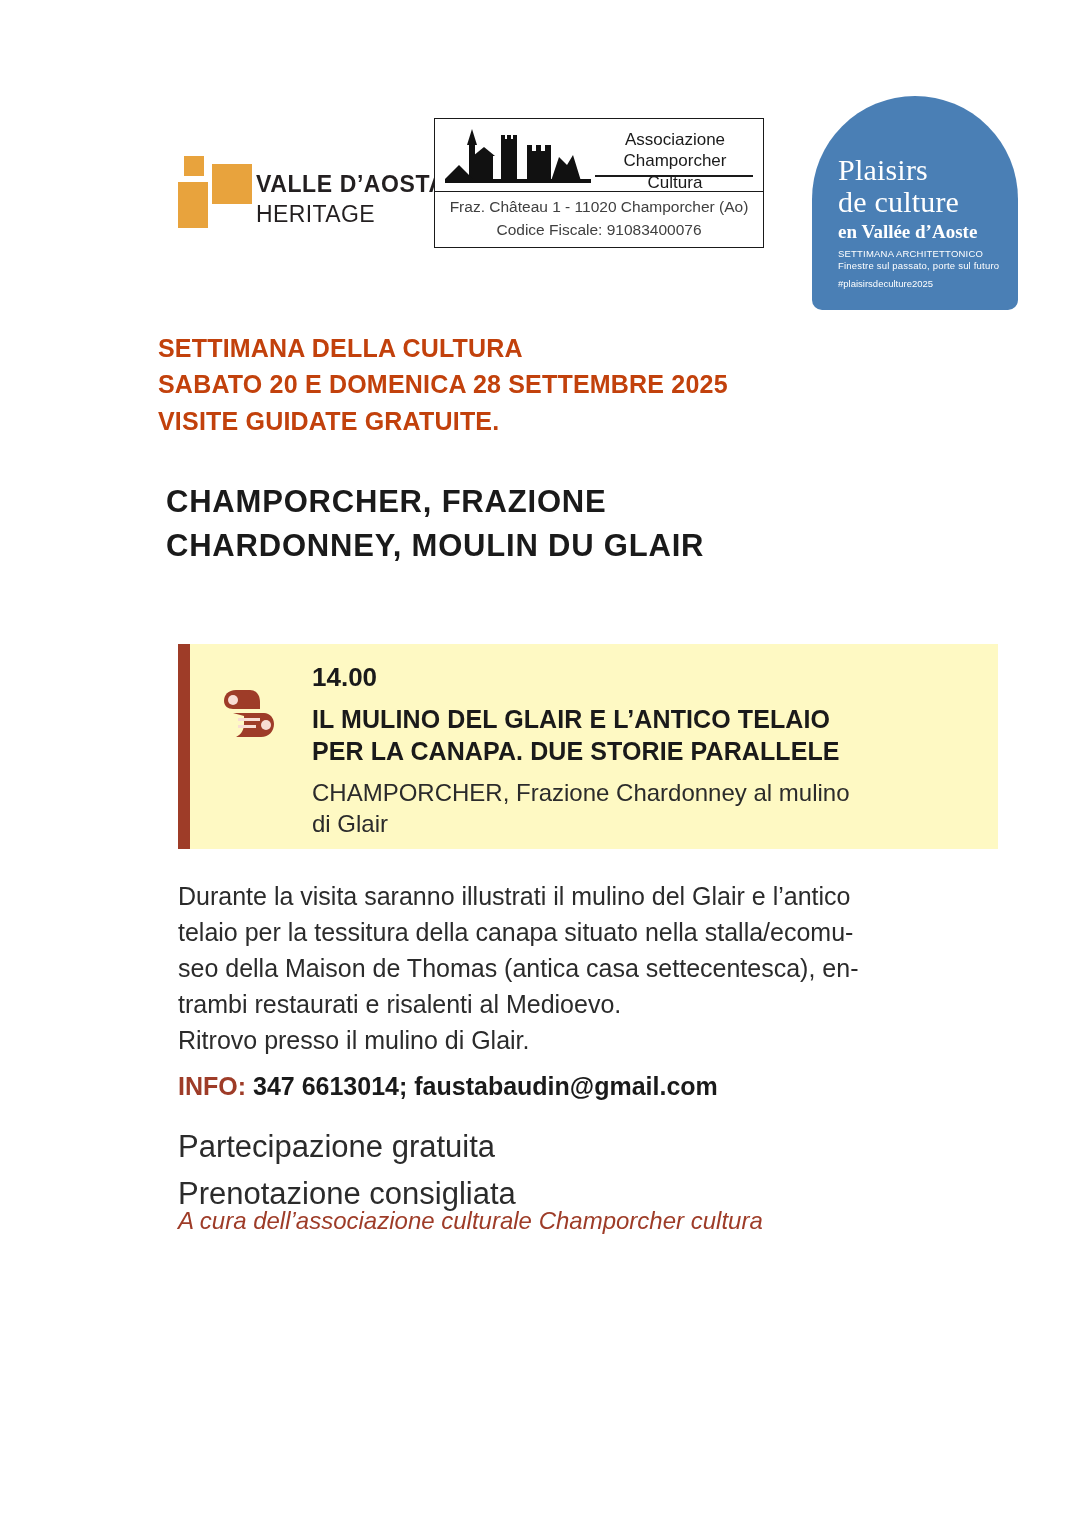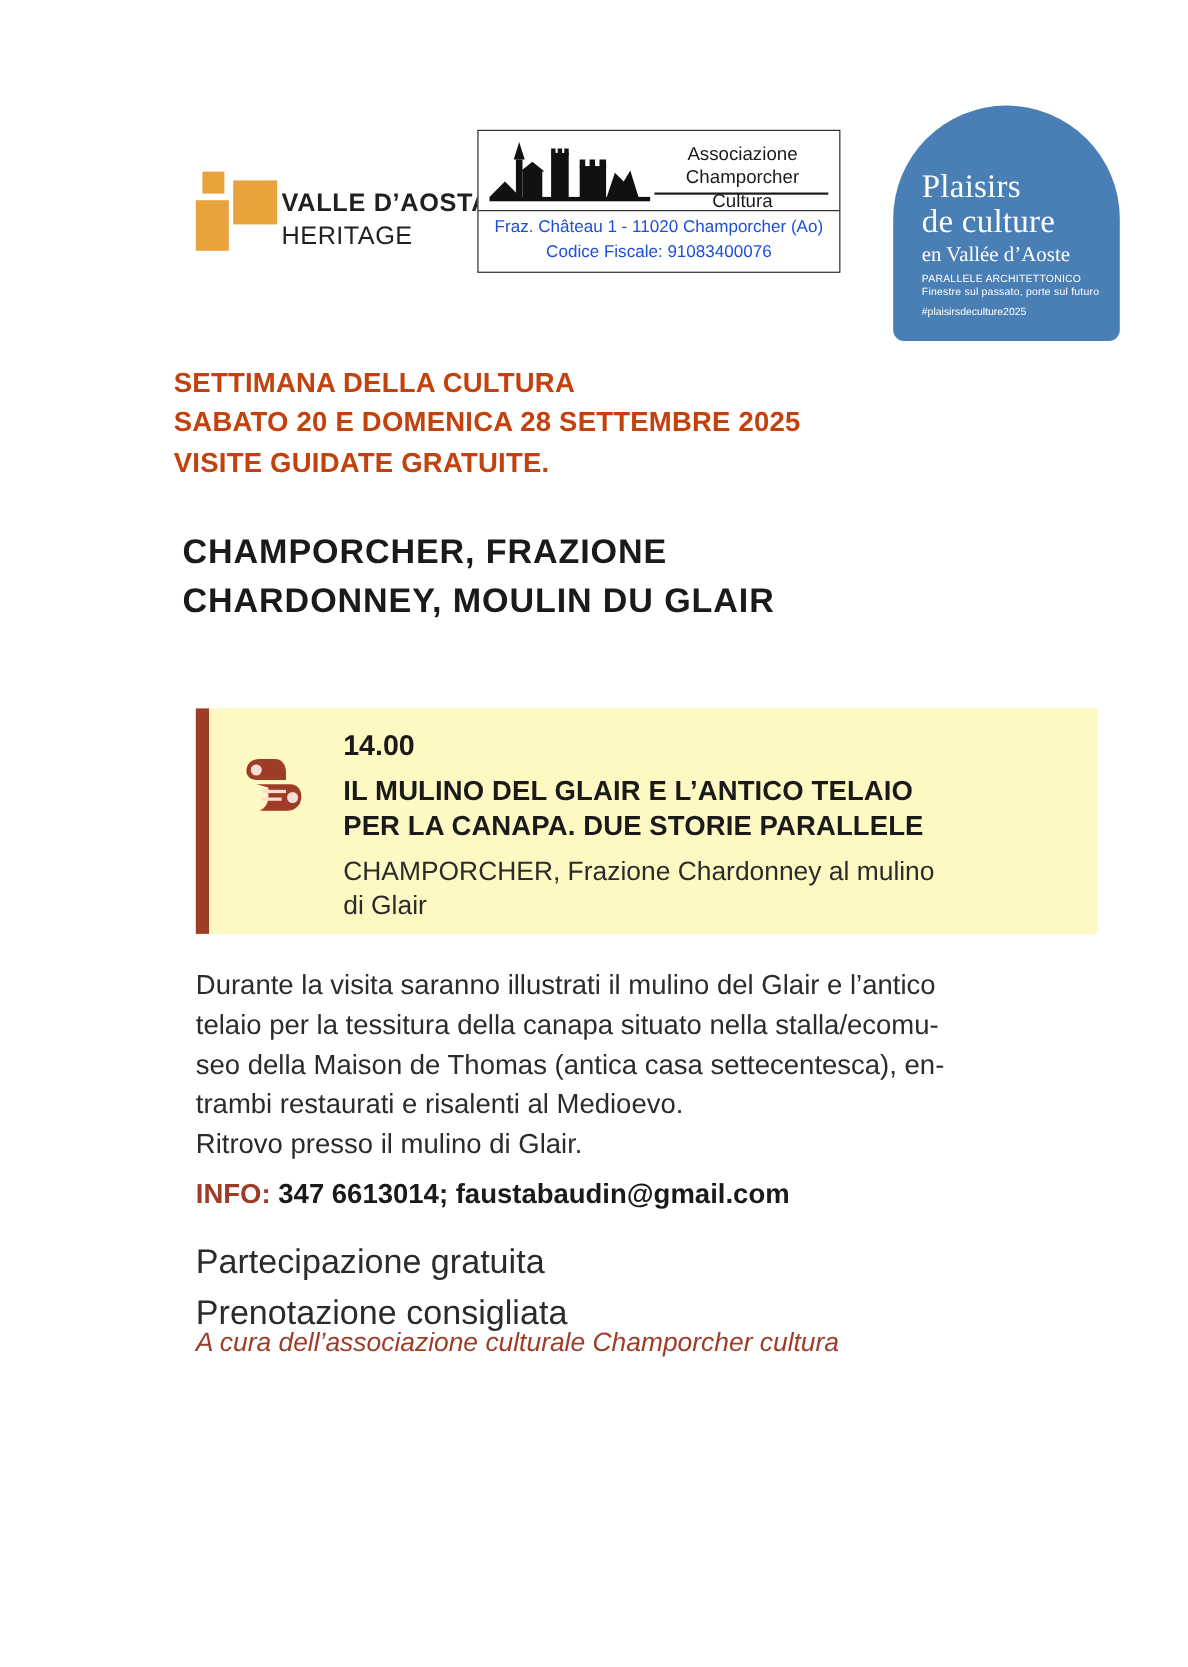--- a/index.html
+++ b/index.html
@@ -117,21 +117,21 @@
     height: 62px;
   }
   .acc-lines {
     position: absolute;
     left: 0;
     top: 76px;
     width: 100%;
     text-align: center;
     font-size: 15.5px;
     line-height: 1.5;
-    color: #1d4ed8;
+    color: #404040;
   }
 
   
   .plaisirs {
     position: absolute;
     left: 812px;
     top: 0px;
     width: 206px;
     height: 214px;
     background: #4a7fb5;
@@ -148,20 +148,21 @@
     line-height: 1.06;
     letter-spacing: 0.2px;
   }
   .pl-title .l2 { display: block; }
   .pl-sub {
     position: absolute;
     left: 26px;
     top: 125px;
     font-family: "Liberation Serif", serif;
     font-size: 19px;
+    font-weight: bold;
   }
   .pl-small {
     position: absolute;
     left: 26px;
     top: 152px;
     font-size: 9.5px;
     line-height: 1.3;
     letter-spacing: 0.2px;
   }
   .pl-hash {
@@ -346,21 +347,21 @@
       </div>
     </div>
 
     <div class="plaisirs">
       <div class="pl-title">
         <span>Plaisirs</span>
         <span class="l2">de culture</span>
       </div>
       <div class="pl-sub">en Vallée d’Aoste</div>
       <div class="pl-small">
-        <div>PARALLELE ARCHITETTONICO</div>
+        <div>SETTIMANA ARCHITETTONICO</div>
         <div>Finestre sul passato, porte sul futuro</div>
       </div>
       <div class="pl-hash">#plaisirsdeculture2025</div>
     </div>
   </div>
 
   <div class="heading-block">
     <div>SETTIMANA DELLA CULTURA</div>
     <div>SABATO 20 E DOMENICA 28 SETTEMBRE 2025</div>
     <div>VISITE GUIDATE GRATUITE.</div>

